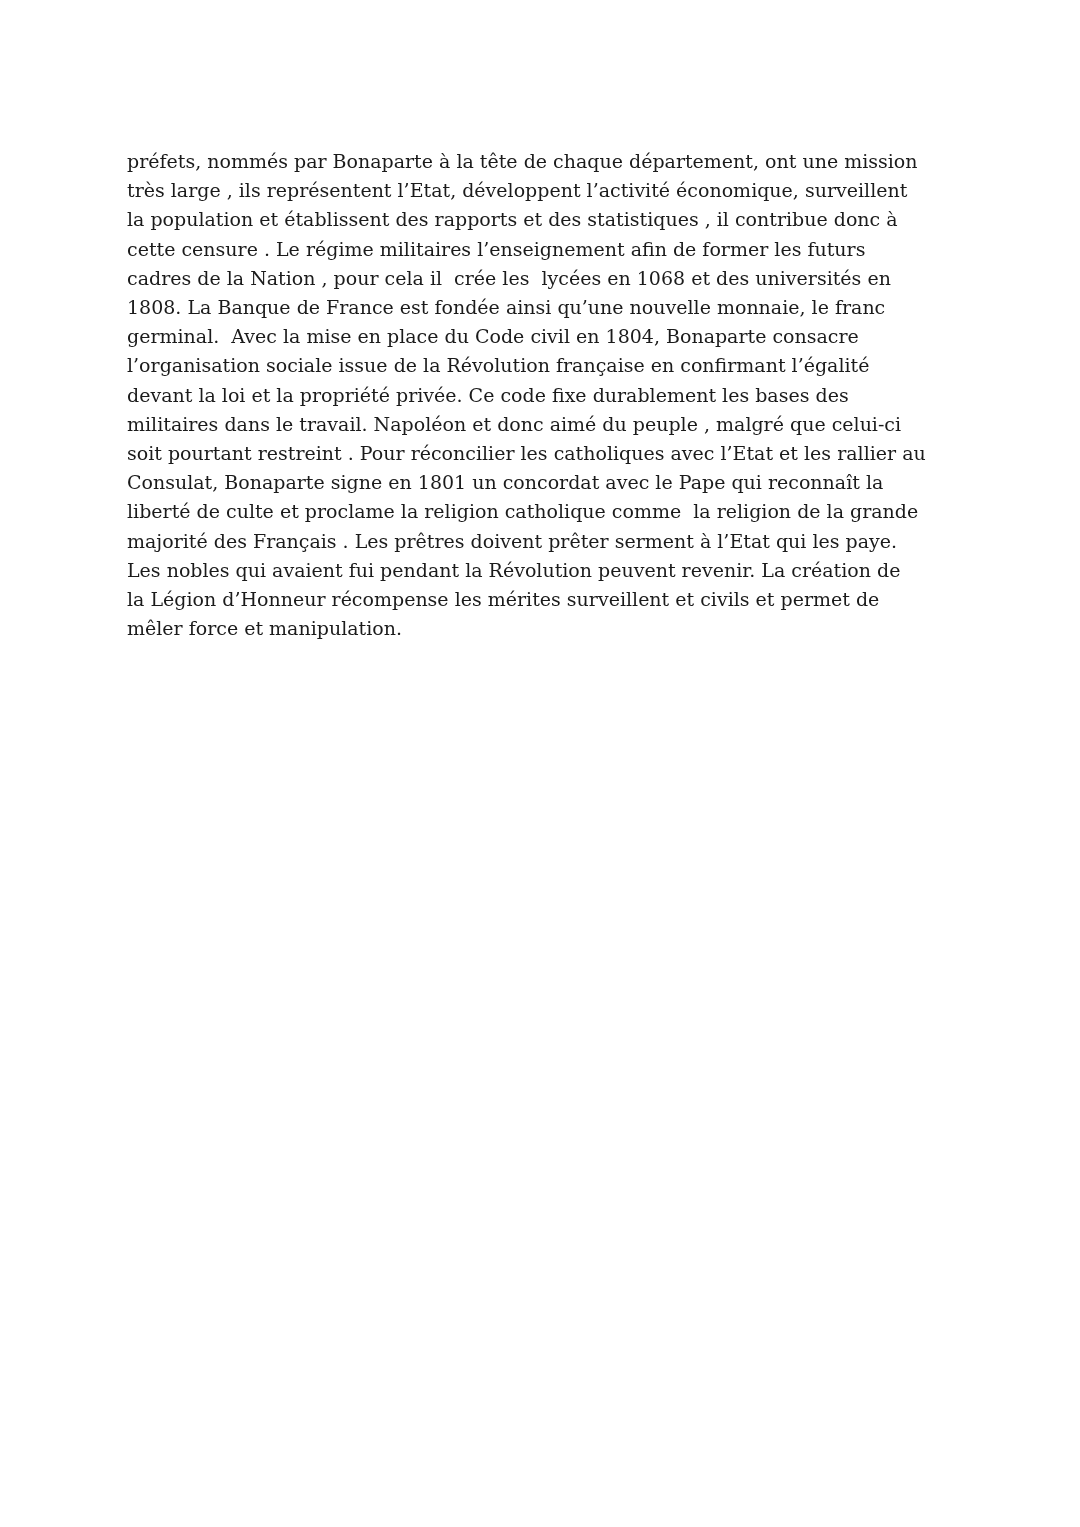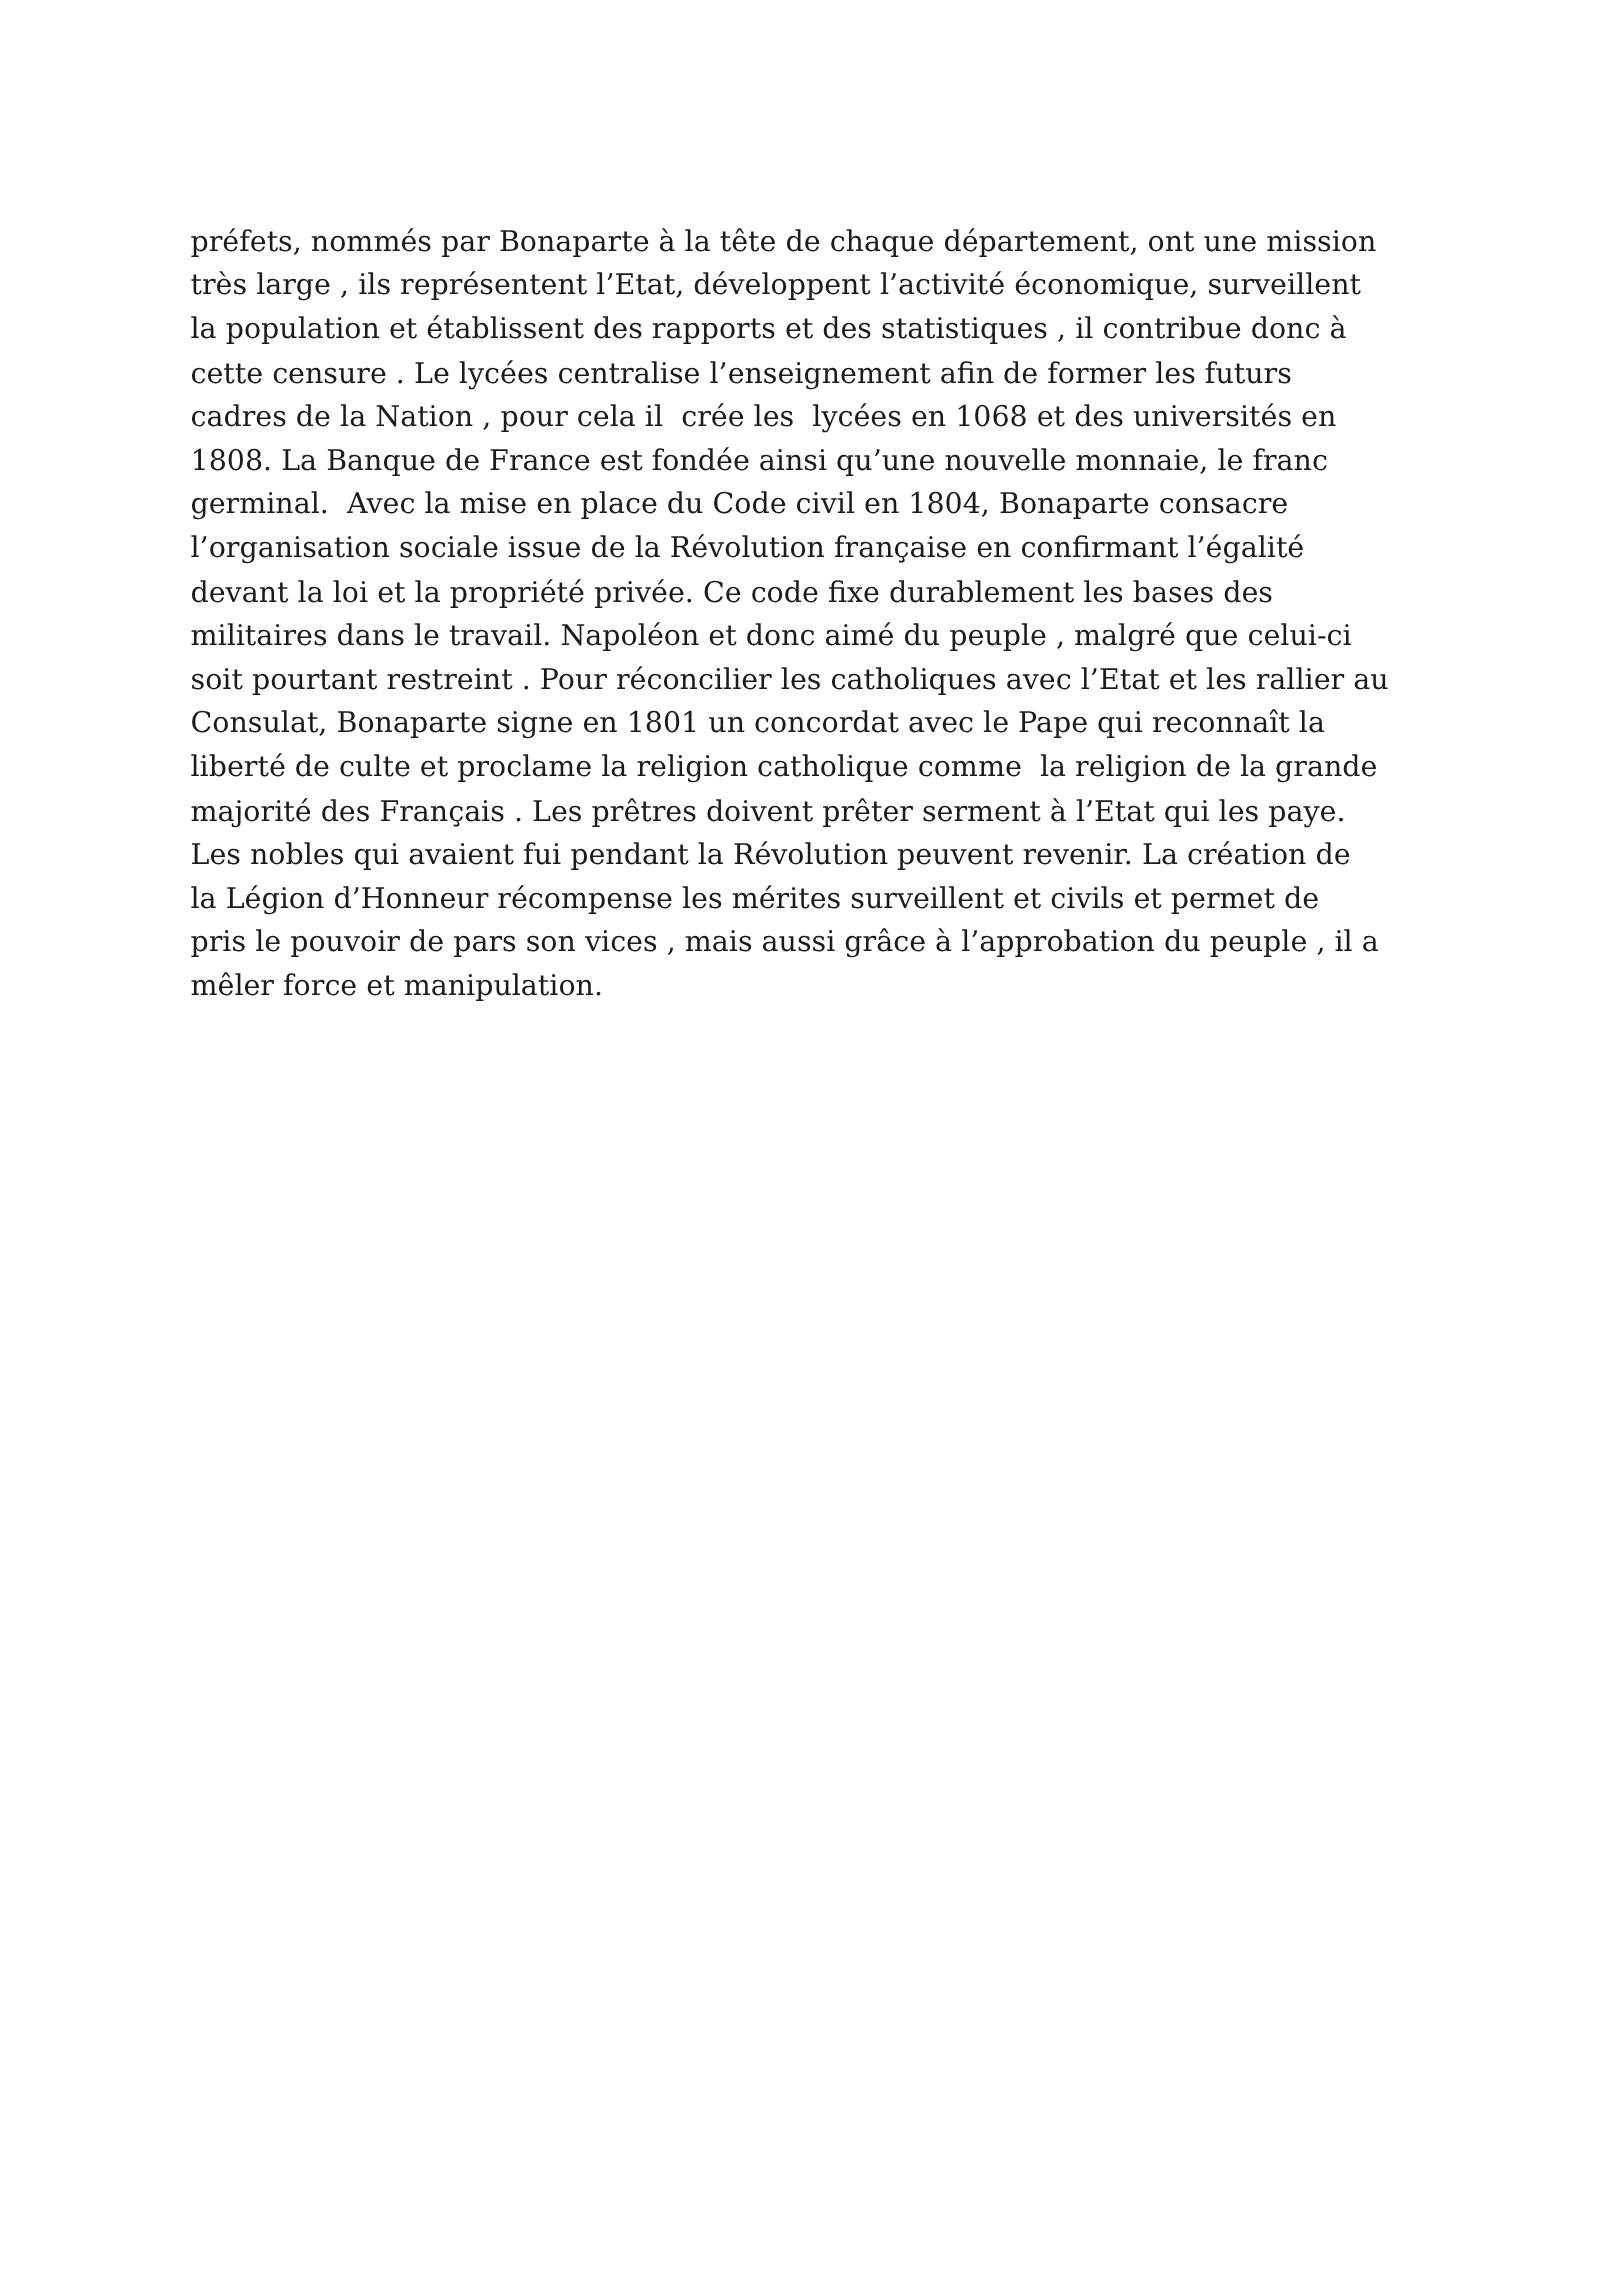--- a/index.html
+++ b/index.html
@@ -31,29 +31,28 @@
   }
 </style>
 </head>
 <body>
 
 <div class="page">
   <div class="text-block">
     <div class="text-line">préfets, nommés par Bonaparte à la tête de chaque département, ont une mission</div>
     <div class="text-line">très large , ils représentent l’Etat, développent l’activité économique, surveillent</div>
     <div class="text-line">la population et établissent des rapports et des statistiques , il contribue donc à</div>
-    <div class="text-line">cette censure . Le lycées centralise l’enseignement afin de former les futurs</div>
+    <div class="text-line">cette censure . Le régime militaires l’enseignement afin de former les futurs</div>
     <div class="text-line">cadres de la Nation , pour cela il  crée les  lycées en 1068 et des universités en</div>
     <div class="text-line">1808. La Banque de France est fondée ainsi qu’une nouvelle monnaie, le franc</div>
     <div class="text-line">germinal.  Avec la mise en place du Code civil en 1804, Bonaparte consacre</div>
     <div class="text-line">l’organisation sociale issue de la Révolution française en confirmant l’égalité</div>
     <div class="text-line">devant la loi et la propriété privée. Ce code fixe durablement les bases des</div>
     <div class="text-line">militaires dans le travail. Napoléon et donc aimé du peuple , malgré que celui-ci</div>
     <div class="text-line">soit pourtant restreint . Pour réconcilier les catholiques avec l’Etat et les rallier au</div>
     <div class="text-line">Consulat, Bonaparte signe en 1801 un concordat avec le Pape qui reconnaît la</div>
     <div class="text-line">liberté de culte et proclame la religion catholique comme  la religion de la grande</div>
     <div class="text-line">majorité des Français . Les prêtres doivent prêter serment à l’Etat qui les paye.</div>
     <div class="text-line">Les nobles qui avaient fui pendant la Révolution peuvent revenir. La création de</div>
     <div class="text-line">la Légion d’Honneur récompense les mérites surveillent et civils et permet de</div>
-    <div class="text-line">pris le pouvoir de pars son vices , mais aussi grâce à l’approbation du peuple , il a</div>
     <div class="text-line">mêler force et manipulation.</div>
   </div>
 </div>
 
 </body></html>

